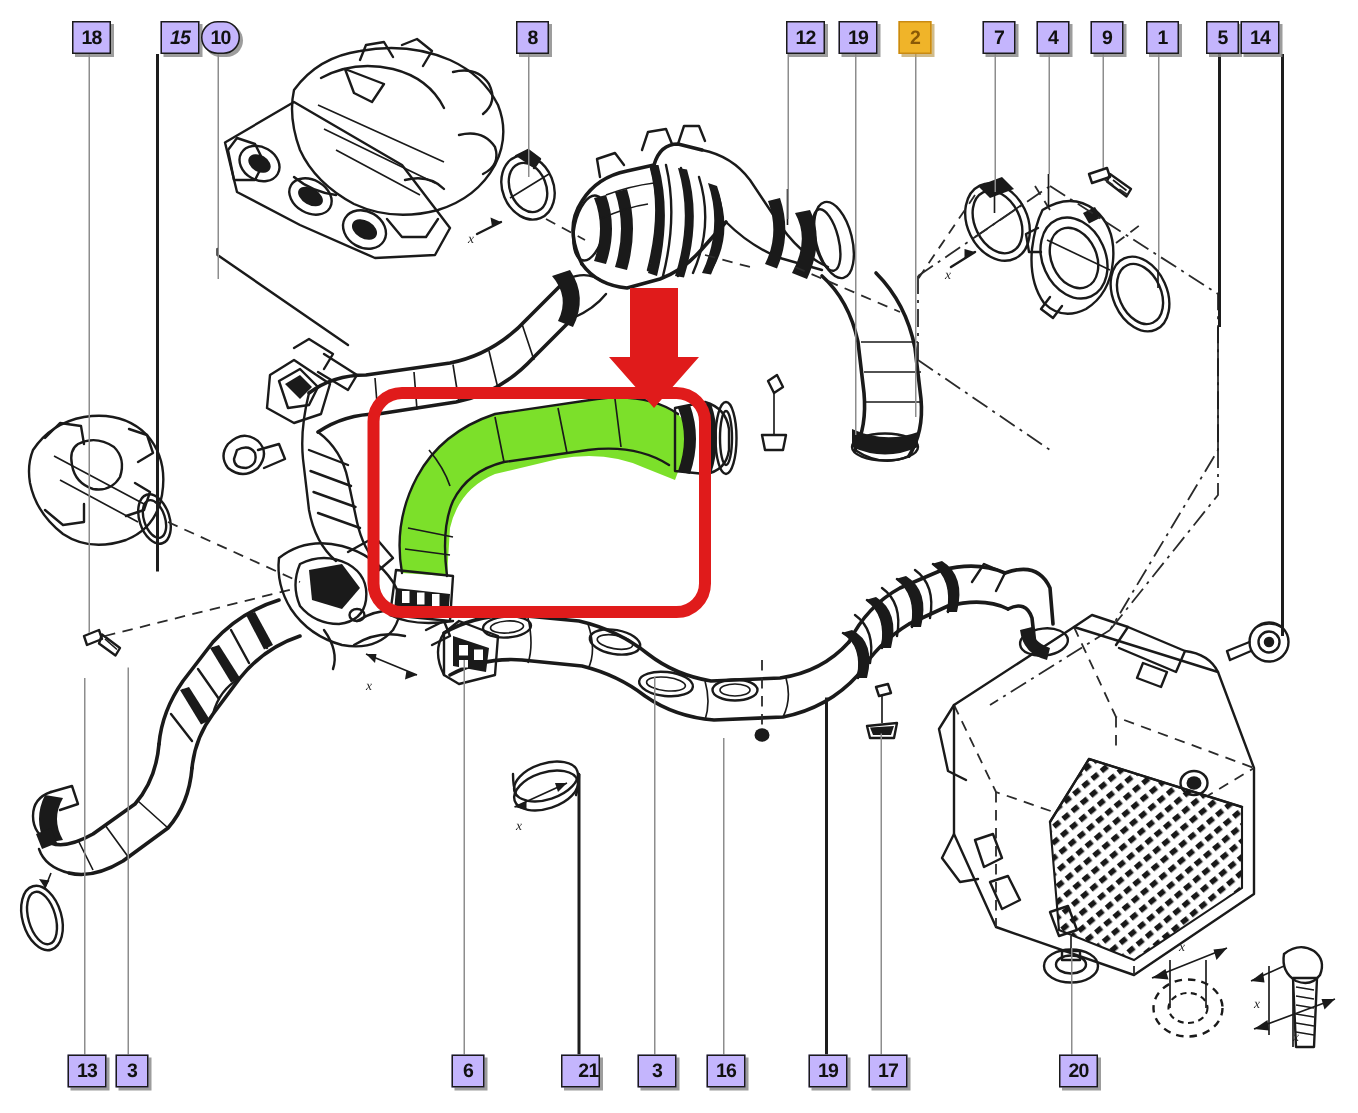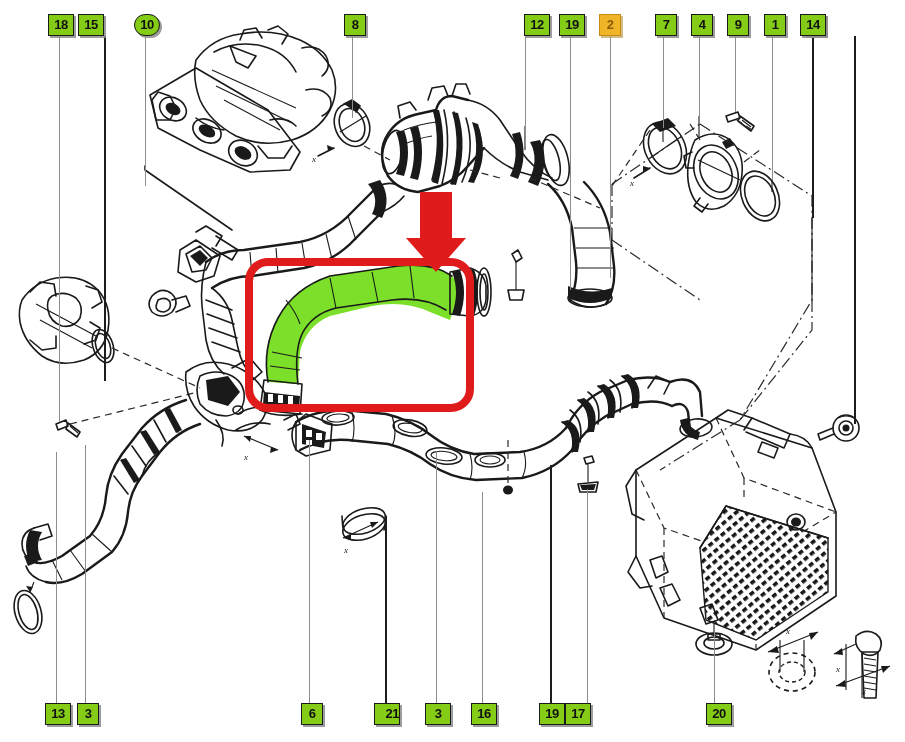--- a/index.html
+++ b/index.html
@@ -12,21 +12,21 @@
   }
   #stage{position:absolute;left:0;top:0;width:905px;height:742px;background:#fff;}
   #art{position:absolute;left:0;top:0;width:905px;height:742px;}
 
   
   .callout{
     position:absolute;
     width:22px;height:22px;
     box-sizing:border-box;
     border:1.4px solid #1a1a1a;
-    background:#84cc16;
+    background:#c4b5fd;
     color:#111111;
     font-size:13px;
     font-weight:bold;
     line-height:19px;
     text-align:center;
     letter-spacing:-0.5px;
     box-shadow:2px 2px 0 0 rgba(140,140,140,0.85);
     z-index:30;
   }
   .callout.hl{
@@ -460,21 +460,21 @@
     <g>
       <path d="M420 192 L452 192 L452 238 L466 238 L436 272 L406 238 L420 238 Z" fill="#E01B1B"></path>
       <rect x="249" y="262" width="221" height="146" rx="19" ry="19" fill="none" stroke="#E01B1B" stroke-width="8"></rect>
     </g>
   </svg>
 
   <div id="callouts">
       <div class="leader" style="left: 59px; top: 36px; height: 386px;"></div>
       <div class="callout w3" style="left: 48px; top: 14px;">18</div>
       <div class="leader dark" style="left: 104px; top: 36px; height: 345px;"></div>
-      <div class="callout w3" style="left: 78px; top: 14px;">15</div>
+      <div class="callout w3" style="left: 107px; top: 14px; font-style: italic;">15</div>
       <div class="leader" style="left: 145px; top: 36px; height: 150px;"></div>
       <div class="callout w3" style="left: 134px; top: 14px; border-radius: 11px;">10</div>
       <div class="leader" style="left: 352px; top: 36px; height: 82px;"></div>
       <div class="callout" style="left: 344px; top: 14px;">8</div>
       <div class="leader" style="left: 525px; top: 36px; height: 110px;"></div>
       <div class="callout w3" style="left: 514px; top: 14px; margin-left: 10px;">12</div>
       <div class="leader" style="left: 570px; top: 36px; height: 254px;"></div>
       <div class="callout w3" style="left: 559px; top: 14px;">19</div>
       <div class="leader" style="left: 610px; top: 36px; height: 242px;"></div>
       <div class="callout hl" style="left: 599px; top: 14px;">2</div>
@@ -482,34 +482,34 @@
       <div class="callout" style="left: 655px; top: 14px;">7</div>
       <div class="leader" style="left: 699px; top: 36px; height: 80px;"></div>
       <div class="callout" style="left: 691px; top: 14px;">4</div>
       <div class="leader" style="left: 735px; top: 36px; height: 76px;"></div>
       <div class="callout" style="left: 727px; top: 14px;">9</div>
       <div class="leader" style="left: 772px; top: 36px; height: 144px;"></div>
       <div class="callout" style="left: 764px; top: 14px;">1</div>
       <div class="leader dark" style="left: 812px; top: 36px; height: 182px;"></div>
       <div class="callout" style="left: 804px; top: 14px;">5</div>
       <div class="leader dark" style="left: 854px; top: 36px; height: 388px;"></div>
-      <div class="callout w3" style="left: 800px; top: 14px;">14</div>
+      <div class="callout w3" style="left: 827px; top: 14px;">14</div>
       <div class="leader" style="left: 56px; top: 452px; height: 251px;"></div>
       <div class="callout w3" style="left: 45px; top: 703px;">13</div>
       <div class="leader" style="left: 85px; top: 445px; height: 258px;"></div>
       <div class="callout" style="left: 77px; top: 703px;">3</div>
       <div class="leader" style="left: 309px; top: 440px; height: 263px;"></div>
       <div class="callout" style="left: 301px; top: 703px;">6</div>
       <div class="leader dark" style="left: 385px; top: 516px; height: 187px;"></div>
       <div class="callout w3" style="left: 374px; top: 703px; text-align: right;">21</div>
       <div class="leader" style="left: 436px; top: 451px; height: 252px;"></div>
       <div class="callout w3" style="left: 425px; top: 703px;">3</div>
       <div class="leader" style="left: 482px; top: 492px; height: 211px;"></div>
       <div class="callout w3" style="left: 471px; top: 703px;">16</div>
       <div class="leader dark" style="left: 550px; top: 465px; height: 238px;"></div>
       <div class="callout w3" style="left: 539px; top: 703px;">19</div>
       <div class="leader" style="left: 587px; top: 489px; height: 214px;"></div>
-      <div class="callout w3" style="left: 565px; top: 703px;">17</div>
+      <div class="callout w3" style="left: 579px; top: 703px;">17</div>
       <div class="leader" style="left: 714px; top: 632px; height: 71px;"></div>
       <div class="callout w3" style="left: 706px; top: 703px;">20</div>
     </div>
 
 </div>
 
 </body></html>

